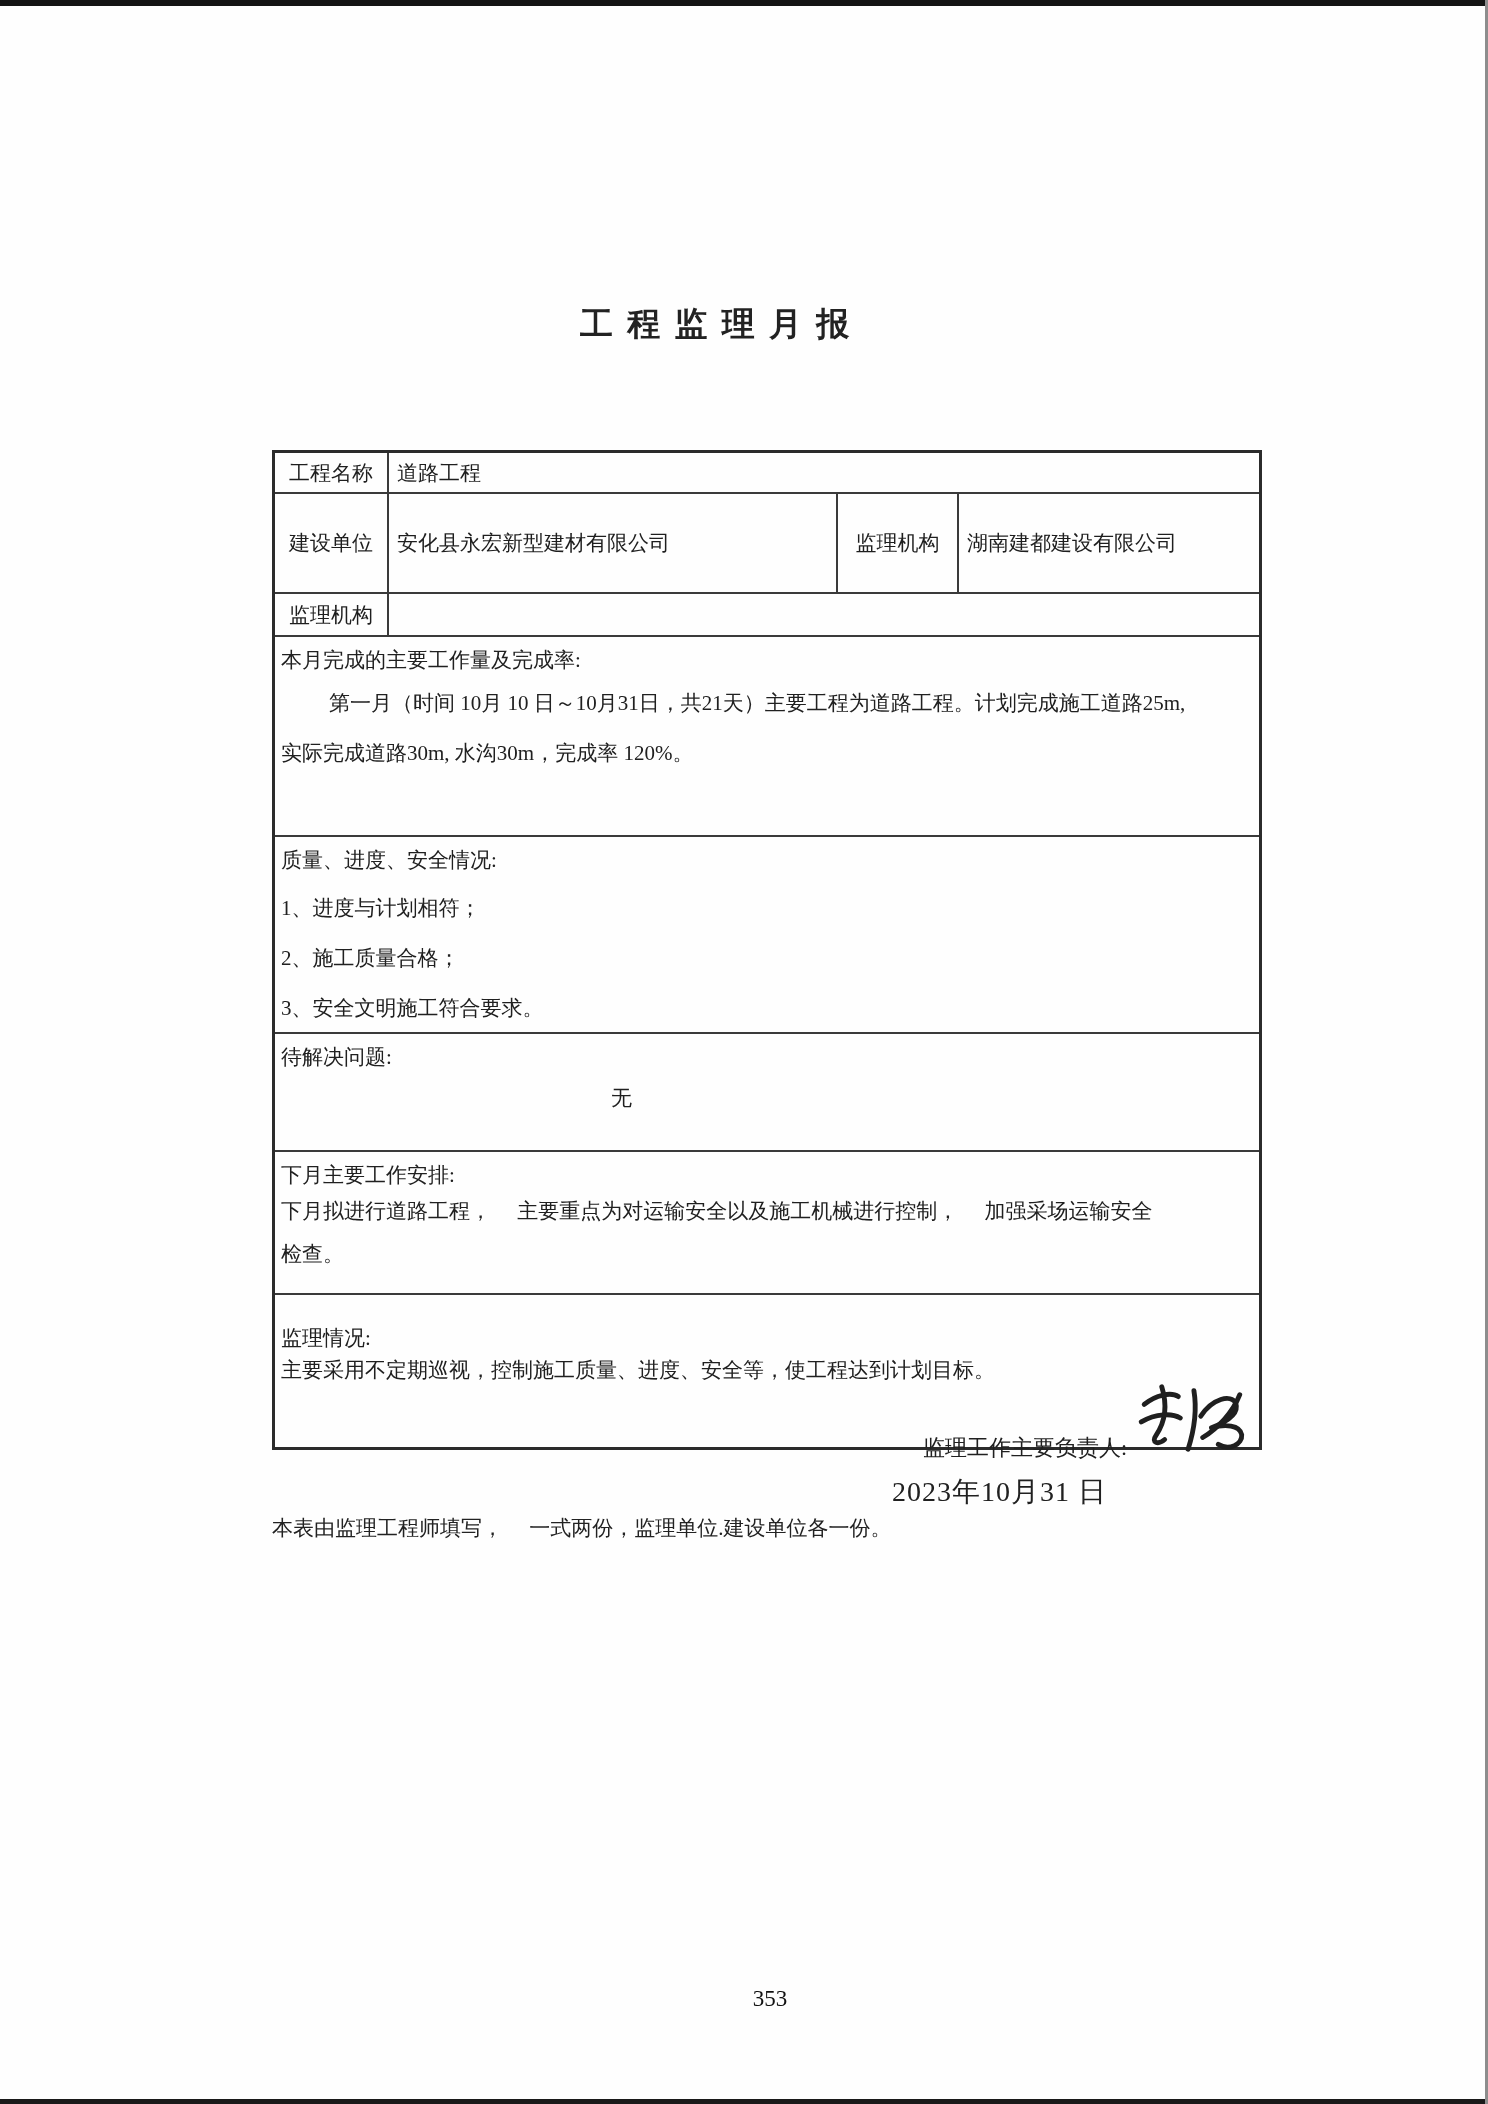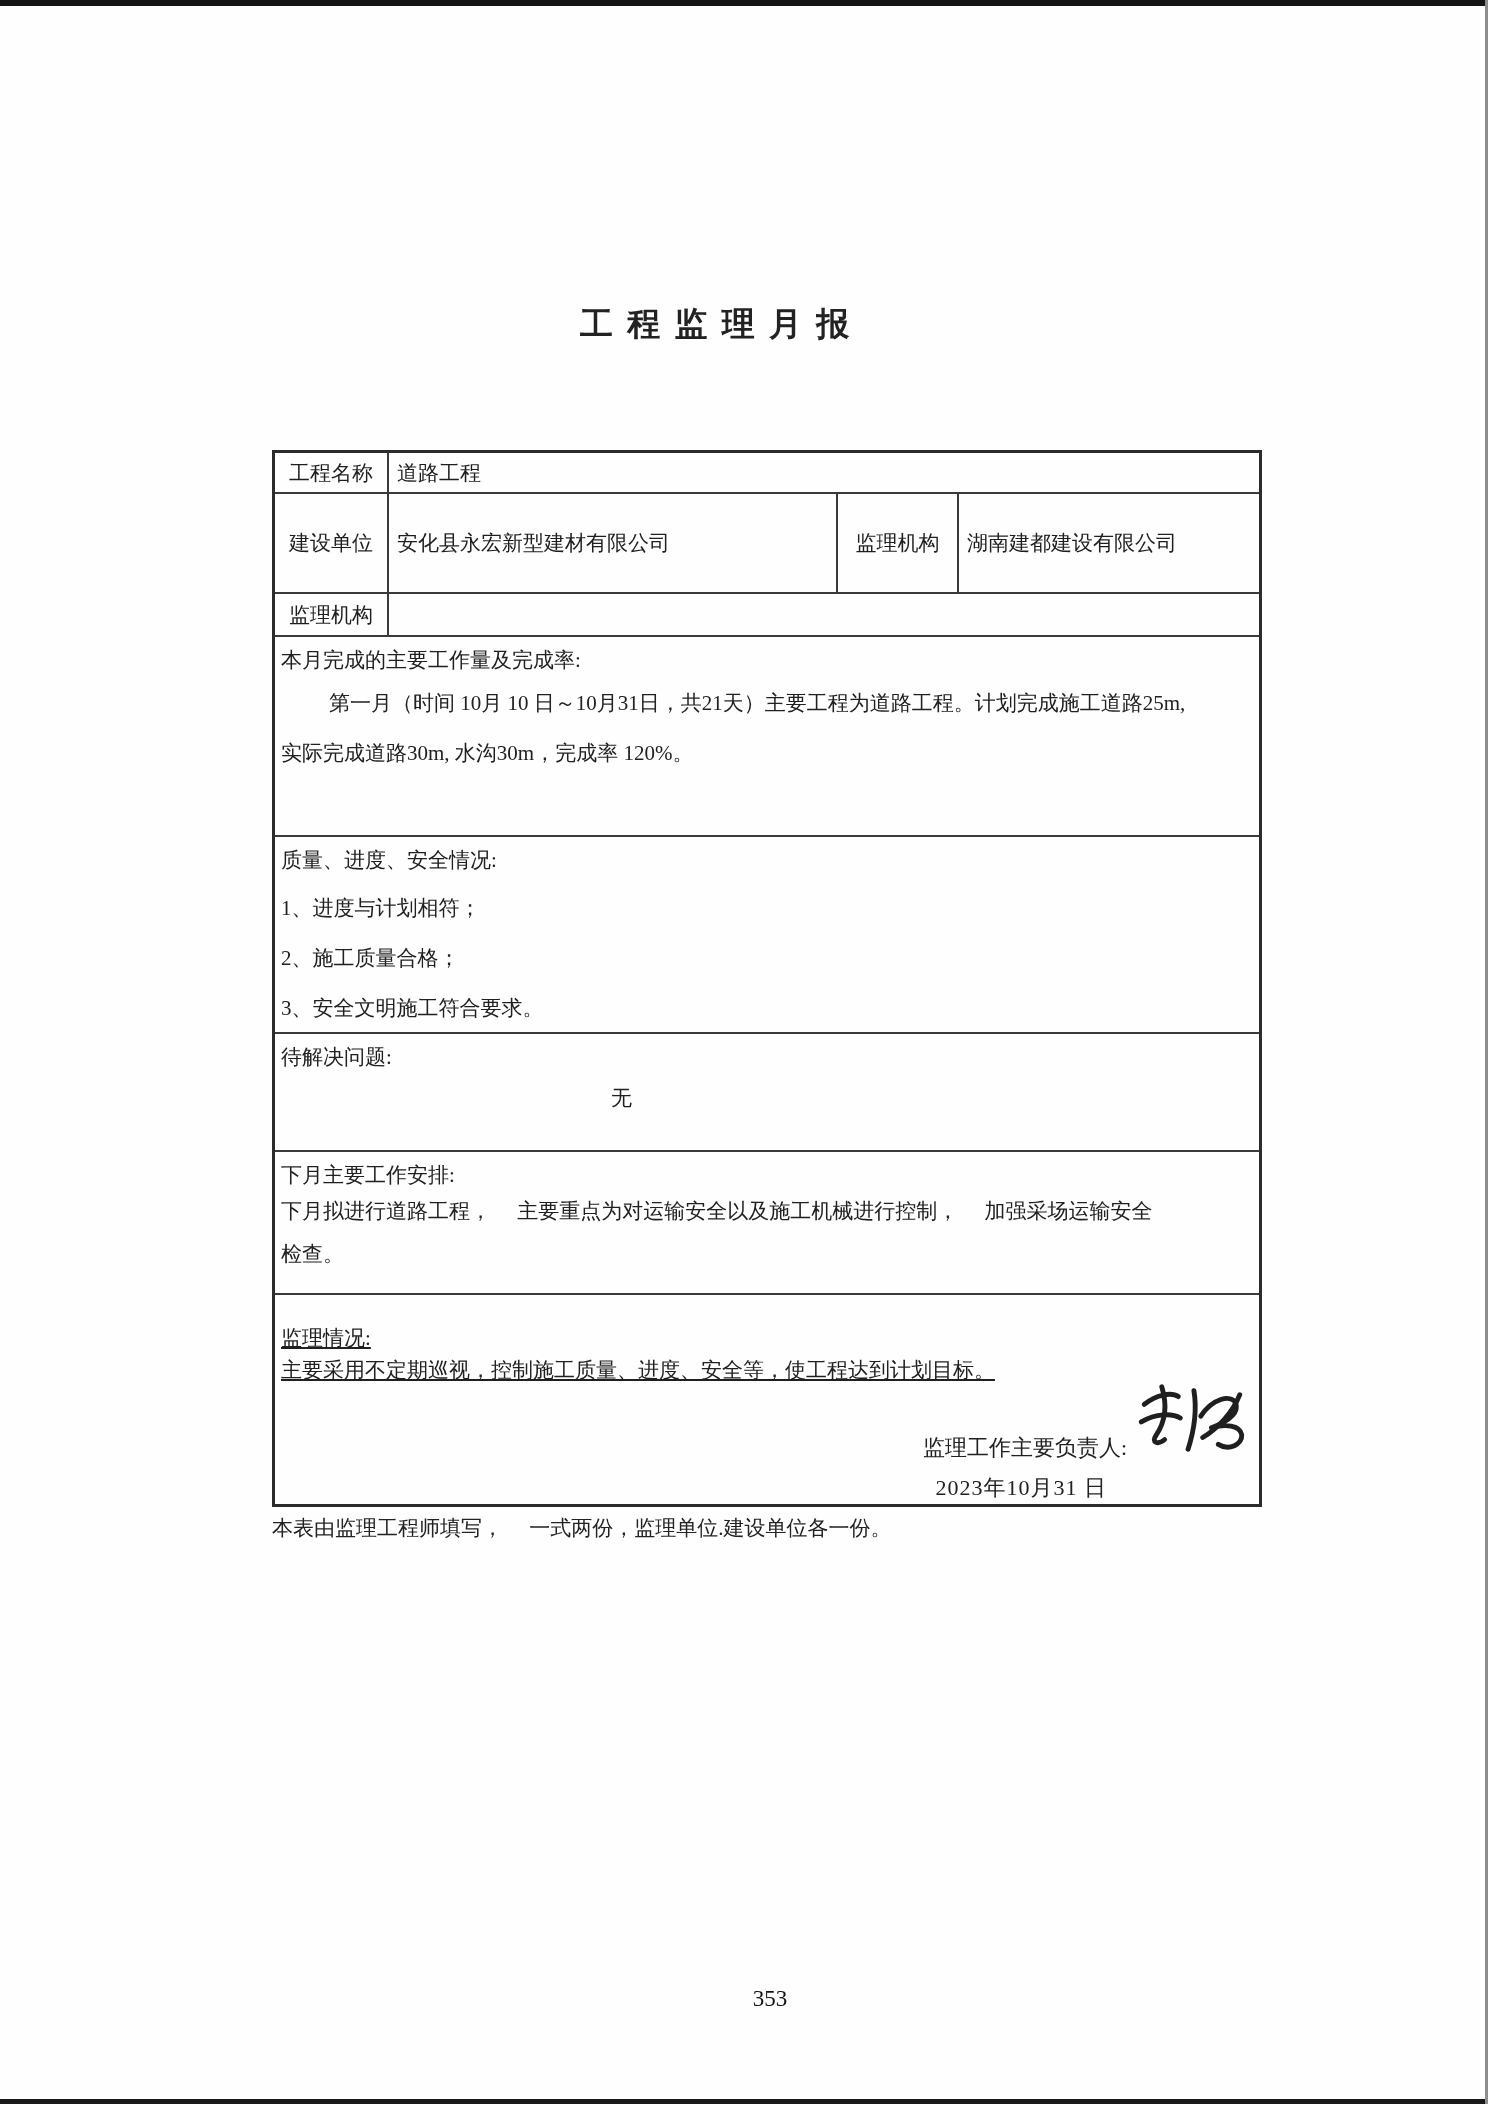--- a/index.html
+++ b/index.html
@@ -51,30 +51,30 @@
   .s1 { height:200px; }
   .s1 .para { line-height:50px; margin-top:3px; }
   .s1 .para .indent { text-indent:48px; }
   .s2 { height:197px; }
   .s2 .item { line-height:50px; }
   .s2 .sec-head { margin-bottom:8px; }
   .s3 { height:118px; }
   .s3 .none-answer { margin-top:12px; margin-left:330px; width:40px; }
   .s4 { height:143px; }
   .s4 .body-line { line-height:43px; white-space:pre; }
-  .s5 { height:209px; position:relative;text-decoration:underline; }
+  .s5 { height:152px; position:relative; }
   .s5 .sec-head { padding-top:22px; }
   .s5 .body-line { line-height:34px; }
   .sig-row {
     position:absolute; top:92px; right:8px;
     display:flex; align-items:center; gap:4px;
   }
   .sig-label { font-size:22px;margin-top:46px; }
   .sig-svg { display:block; margin-top:-10px; }
-  .sig-date { position:absolute; top:178px; right:152px; font-size:22px; letter-spacing:1px; }
+  .sig-date { position:absolute; top:178px; right:152px; font-size:28px; letter-spacing:1px; }
 
   .foot-note {
     position:absolute; top:1514px; left:272px;
     font-size:21px; color:#222; white-space:pre;
   }
   .page-number {
     position:absolute; top:1986px; left:52px; width:1436px;
     text-align:center; font-size:23px; color:#111;
   }
 </style>

